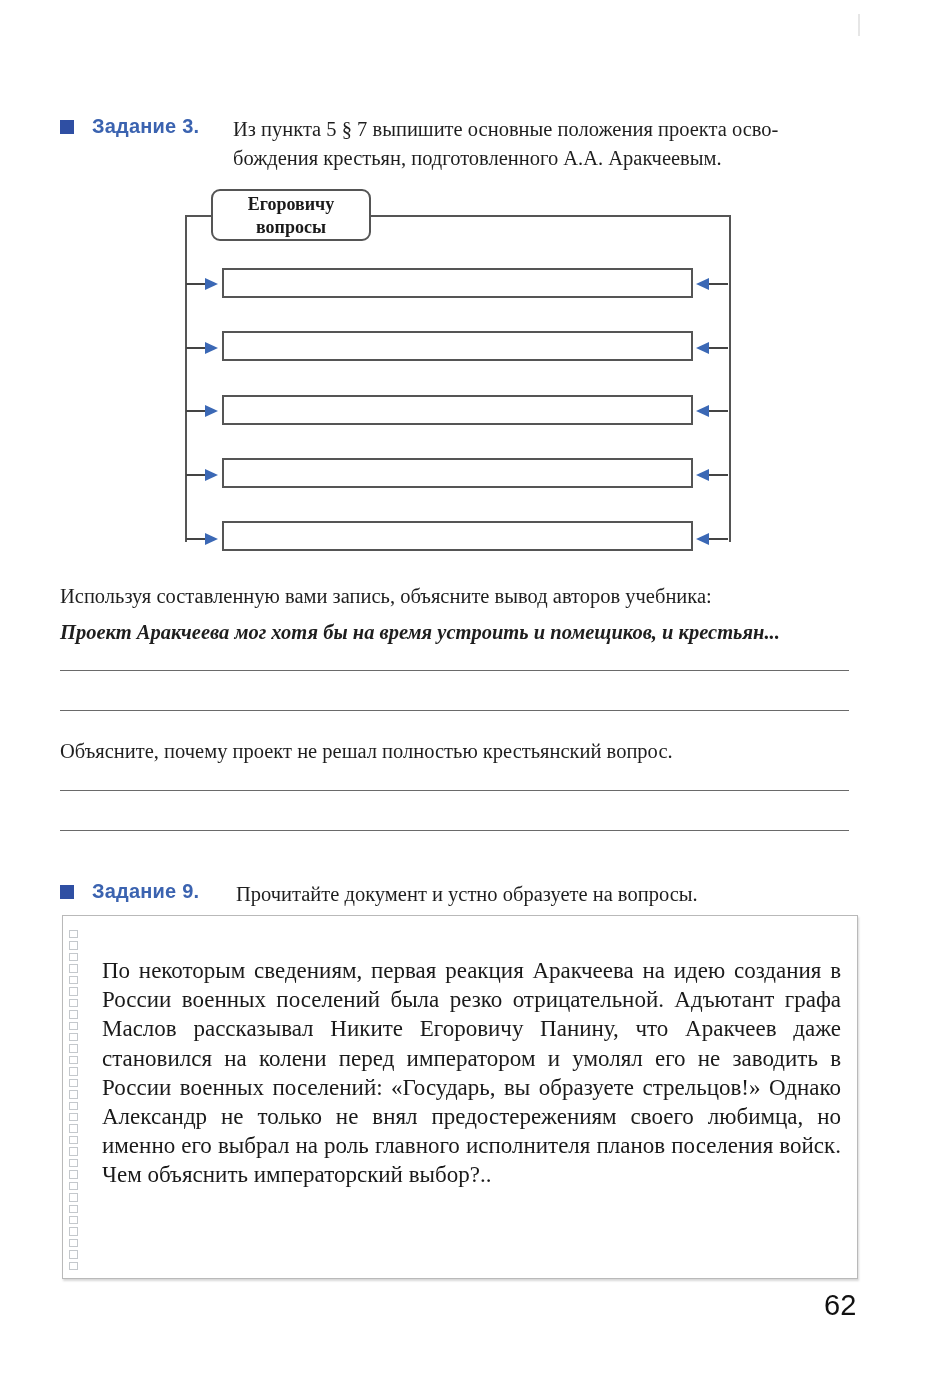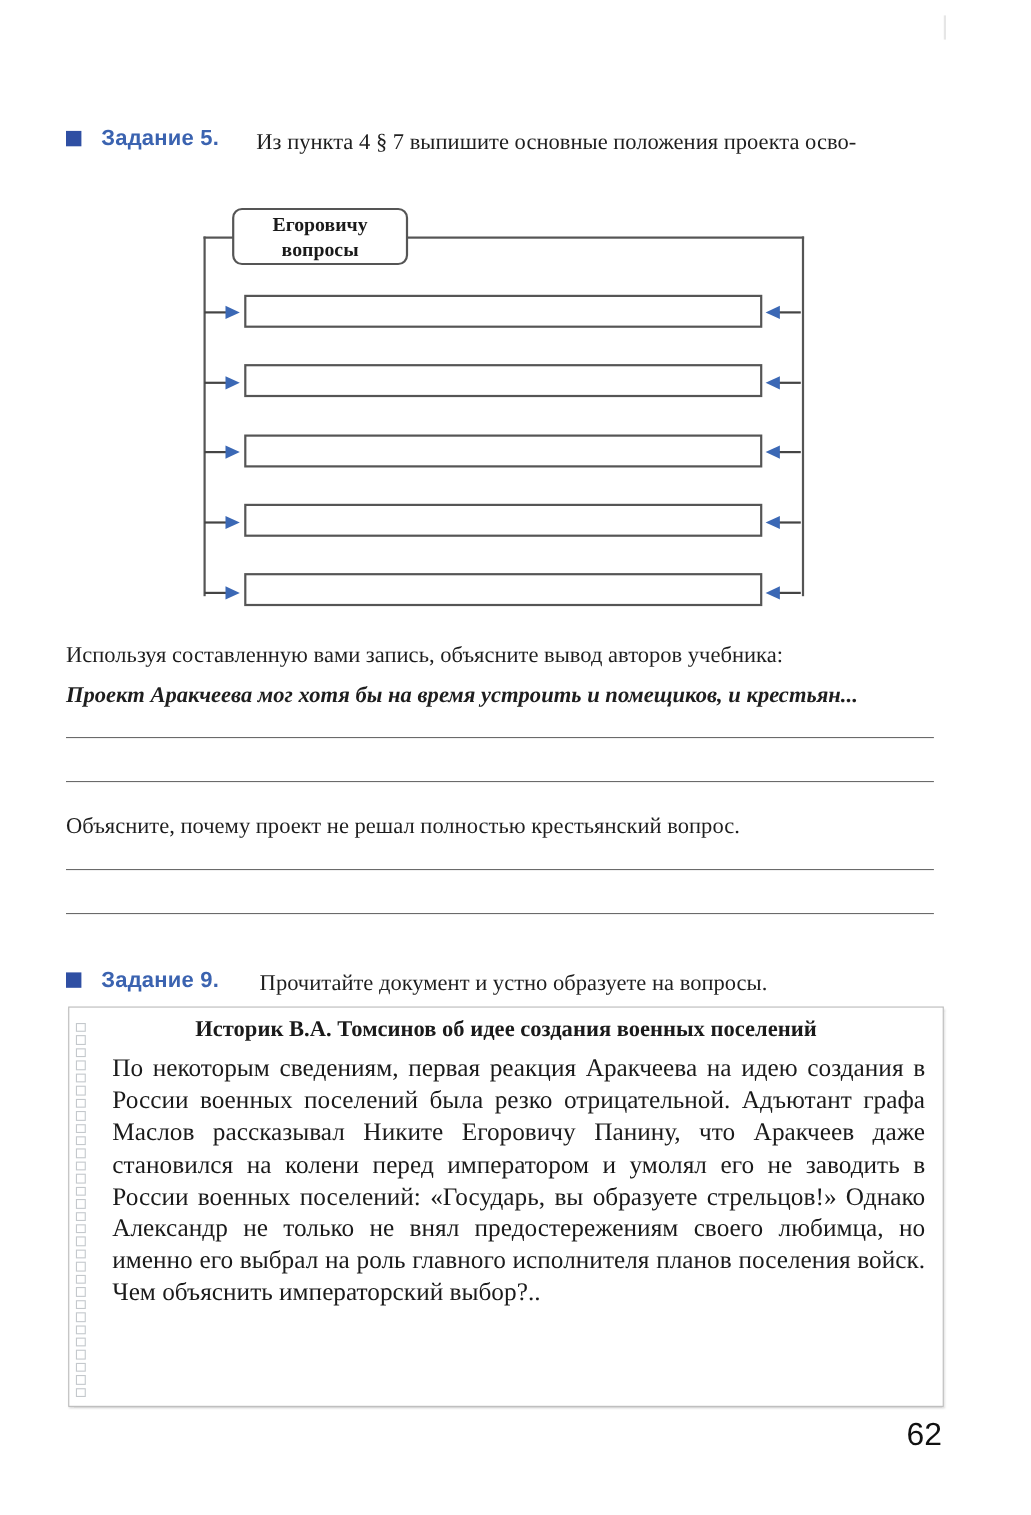--- a/index.html
+++ b/index.html
@@ -35,24 +35,25 @@
   .page-num { position: absolute; left: 824px; top: 1289px; font-family: "Liberation Sans", "DejaVu Sans", sans-serif; font-size: 29px; color: #111; }
   .corner-mark { position: absolute; left: 858px; top: 14px; width: 2px; height: 22px; background: #e6e6e6; }
 </style>
 </head>
 <body>
 
 <div class="corner-mark"></div>
 
 <div class="task-head" style="left:60px; top:115px;">
   <span class="task-square"></span>
-  <span class="task-label">Задание 5.</span>
+  <span class="task-label">Задание 3.</span>
 </div>
 <div class="task-text abs" style="left:233px; top:115px; width:625px;">
-  <div style="white-space:nowrap;">Из пункта 4 § 7 выпишите основные положения проекта осво-</div>
+  <div style="white-space:nowrap;">Из пункта 5 § 7 выпишите основные положения проекта осво-</div>
+  <div style="white-space:nowrap;">бождения крестьян, подготовленного А.А. Аракчеевым.</div>
 </div>
 
 <div class="diagram-frame"></div>
 <div class="header-box">
   <div>Егоровичу</div>
   <div>вопросы</div>
 </div>
 
 <div class="field" style="top:268px;"><input placeholder="" style=""></div>
 <div class="conn-l" style="top:283px;"></div>
@@ -133,19 +134,18 @@
       <span></span>
       <span></span>
       <span></span>
     <span></span>
       <span></span>
       <span></span>
       <span></span>
       <span></span>
       <span></span>
   </div>
-  <div class="doc-title">Историк В.А. Томсинов об идее создания военных поселений</div>
   <div class="doc-body">
     <p>По некоторым сведениям, первая реакция Аракчеева на идею создания в России военных поселений была резко отрицательной. Адъютант графа Маслов рассказывал Никите Егоровичу Панину, что Аракчеев даже становился на колени перед императором и умолял его не заводить в России военных поселений: «Государь, вы образуете стрельцов!» Однако Александр не только не внял предостережениям своего любимца, но именно его выбрал на роль главного исполнителя планов поселения войск. Чем объяснить императорский выбор?..</p>
   </div>
 </div>
 
 <div class="page-num">62</div>
 
 </body></html>

